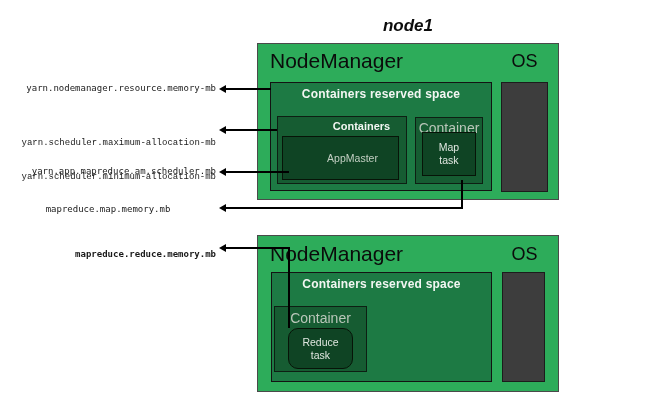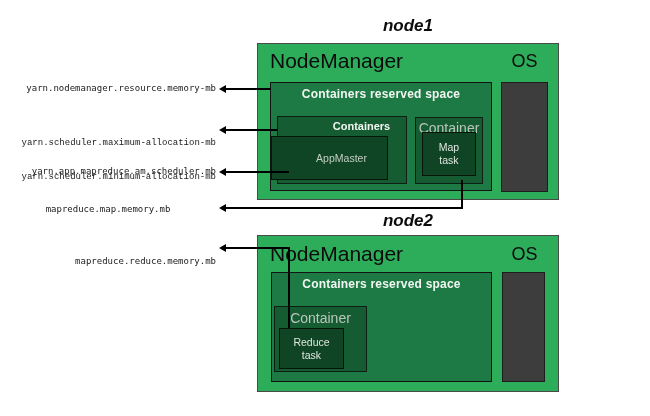--- a/index.html
+++ b/index.html
@@ -51,67 +51,66 @@
   <div class="abs nm-label" style="left:270px;top:50px;width:222px;">NodeManager</div>
 
   <div class="abs os-label" style="left:501px;top:52px;width:47px;">OS</div>
 
   <div class="abs reserved-box" style="left:270px;top:82px;width:222px;height:109px;"></div>
   <div class="abs reserved-label" style="left:270px;top:87px;width:222px;">Containers reserved space</div>
 
   <div class="abs inner-box" style="left:277px;top:116px;width:130px;height:68px;"></div>
   <div class="abs inner-label boldw" style="left:277px;top:120px;width:130px;">Containers</div>
 
-  <div class="abs task-box task-text am" style="left:271px;top:136px;width:117px;height:44px;padding-left:24px;">
+  <div class="abs task-box task-text am" style="left:282px;top:136px;width:117px;height:44px;padding-left:24px;">
     <span>AppMaster</span>
   </div>
 
   <div class="abs inner-box" style="left:415px;top:117px;width:68px;height:67px;"></div>
   <div class="abs inner-label dim" style="left:415px;top:120px;width:68px;">Container</div>
 
   <div class="abs task-box task-text" style="left:422px;top:132px;width:54px;height:44px;">
     <span>Map</span>
     <span>task</span>
   </div>
 
   <div class="abs os-box" style="left:501px;top:82px;width:47px;height:110px;"></div>
 
-  <div class="abs node-title" style="left:257px;top:211px;width:302px;">node2</div>
 
   <div class="abs node-box" style="left:257px;top:235px;width:302px;height:157px;"></div>
 
   <div class="abs nm-label" style="left:270px;top:243px;width:222px;">NodeManager</div>
 
   <div class="abs os-label" style="left:501px;top:245px;width:47px;">OS</div>
 
   <div class="abs reserved-box" style="left:271px;top:272px;width:221px;height:110px;"></div>
   <div class="abs reserved-label" style="left:271px;top:277px;width:221px;">Containers reserved space</div>
 
   <div class="abs inner-box" style="left:274px;top:306px;width:93px;height:66px;"></div>
   <div class="abs inner-label dim" style="left:274px;top:310px;width:93px;">Container</div>
 
-  <div class="abs task-box task-text" style="left:279px;top:328px;width:65px;height:41px;">
+  <div class="abs task-box task-text" style="left:288px;top:328px;width:65px;height:41px;border-radius:10px;">
     <span>Reduce</span>
     <span>task</span>
   </div>
 
   <div class="abs os-box" style="left:502px;top:272px;width:43px;height:110px;"></div>
 
   <div class="abs cfg-label" style="top:83px;">yarn.nodemanager.resource.memory-mb</div>
 
   <div class="abs cfg-label" style="top:116px;font-family:Liberation Mono, monospace;">
     <div class="ln">yarn.scheduler.maximum-allocation-mb</div>
     <div class="ln">yarn.scheduler.minimum-allocation-mb</div>
   </div>
 
   <div class="abs cfg-label" style="top:166px;">yarn.app.mapreduce.am.scheduler.mb</div>
 
   <div class="abs cfg-label" style="top:204px;text-align:center;">mapreduce.map.memory.mb</div>
 
-  <div class="abs cfg-label" style="top:256px;">mapreduce.reduce.memory.mb</div>
+  <div class="abs cfg-label" style="top:249px;font-weight:bold;">mapreduce.reduce.memory.mb</div>
 
   <div class="abs arrow-left" style="left:219px;top:85px;"></div>
   <div class="abs hline" style="left:226px;top:88px;width:45px;"></div>
 
   <div class="abs arrow-left" style="left:219px;top:126px;"></div>
   <div class="abs hline" style="left:226px;top:129px;width:51px;"></div>
 
   <div class="abs arrow-left" style="left:219px;top:168px;"></div>
   <div class="abs hline" style="left:226px;top:171px;width:63px;"></div>
 

